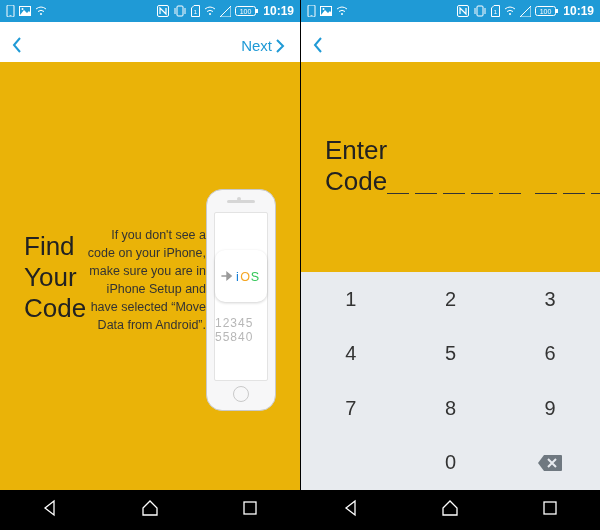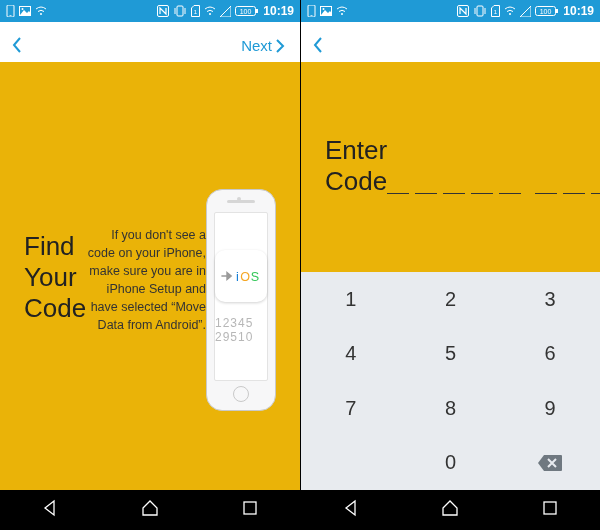--- a/index.html
+++ b/index.html
@@ -196,21 +196,21 @@
     <div class="phone">
       <div class="screen">
         <div class="ios-badge">
           <svg viewBox="0 0 60 30">
             <path d="M2 15 H14 M10 10 L16 15 L10 20 Z" fill="#9a9a9a" stroke="#9a9a9a" stroke-width="2"></path>
             <text x="23" y="22" font-size="18" font-weight="500" fill="#0e7bd6">i</text>
             <text x="29" y="22" font-size="18" font-weight="500" fill="#f5a623">O</text>
             <text x="44" y="22" font-size="18" font-weight="500" fill="#34c759">S</text>
           </svg>
         </div>
-        <div class="example-code">12345 29510</div>
+        <div class="example-code">12345 55840</div>
       </div>
       <div class="home-btn"></div>
     </div>
   </div>
 
   <div class="navbar">
     <div>
       <svg viewBox="0 0 18 18">
           <path d="M13 2 L4 9 L13 16 Z" fill="none" stroke="#fff" stroke-width="1.3"></path>
         </svg>

